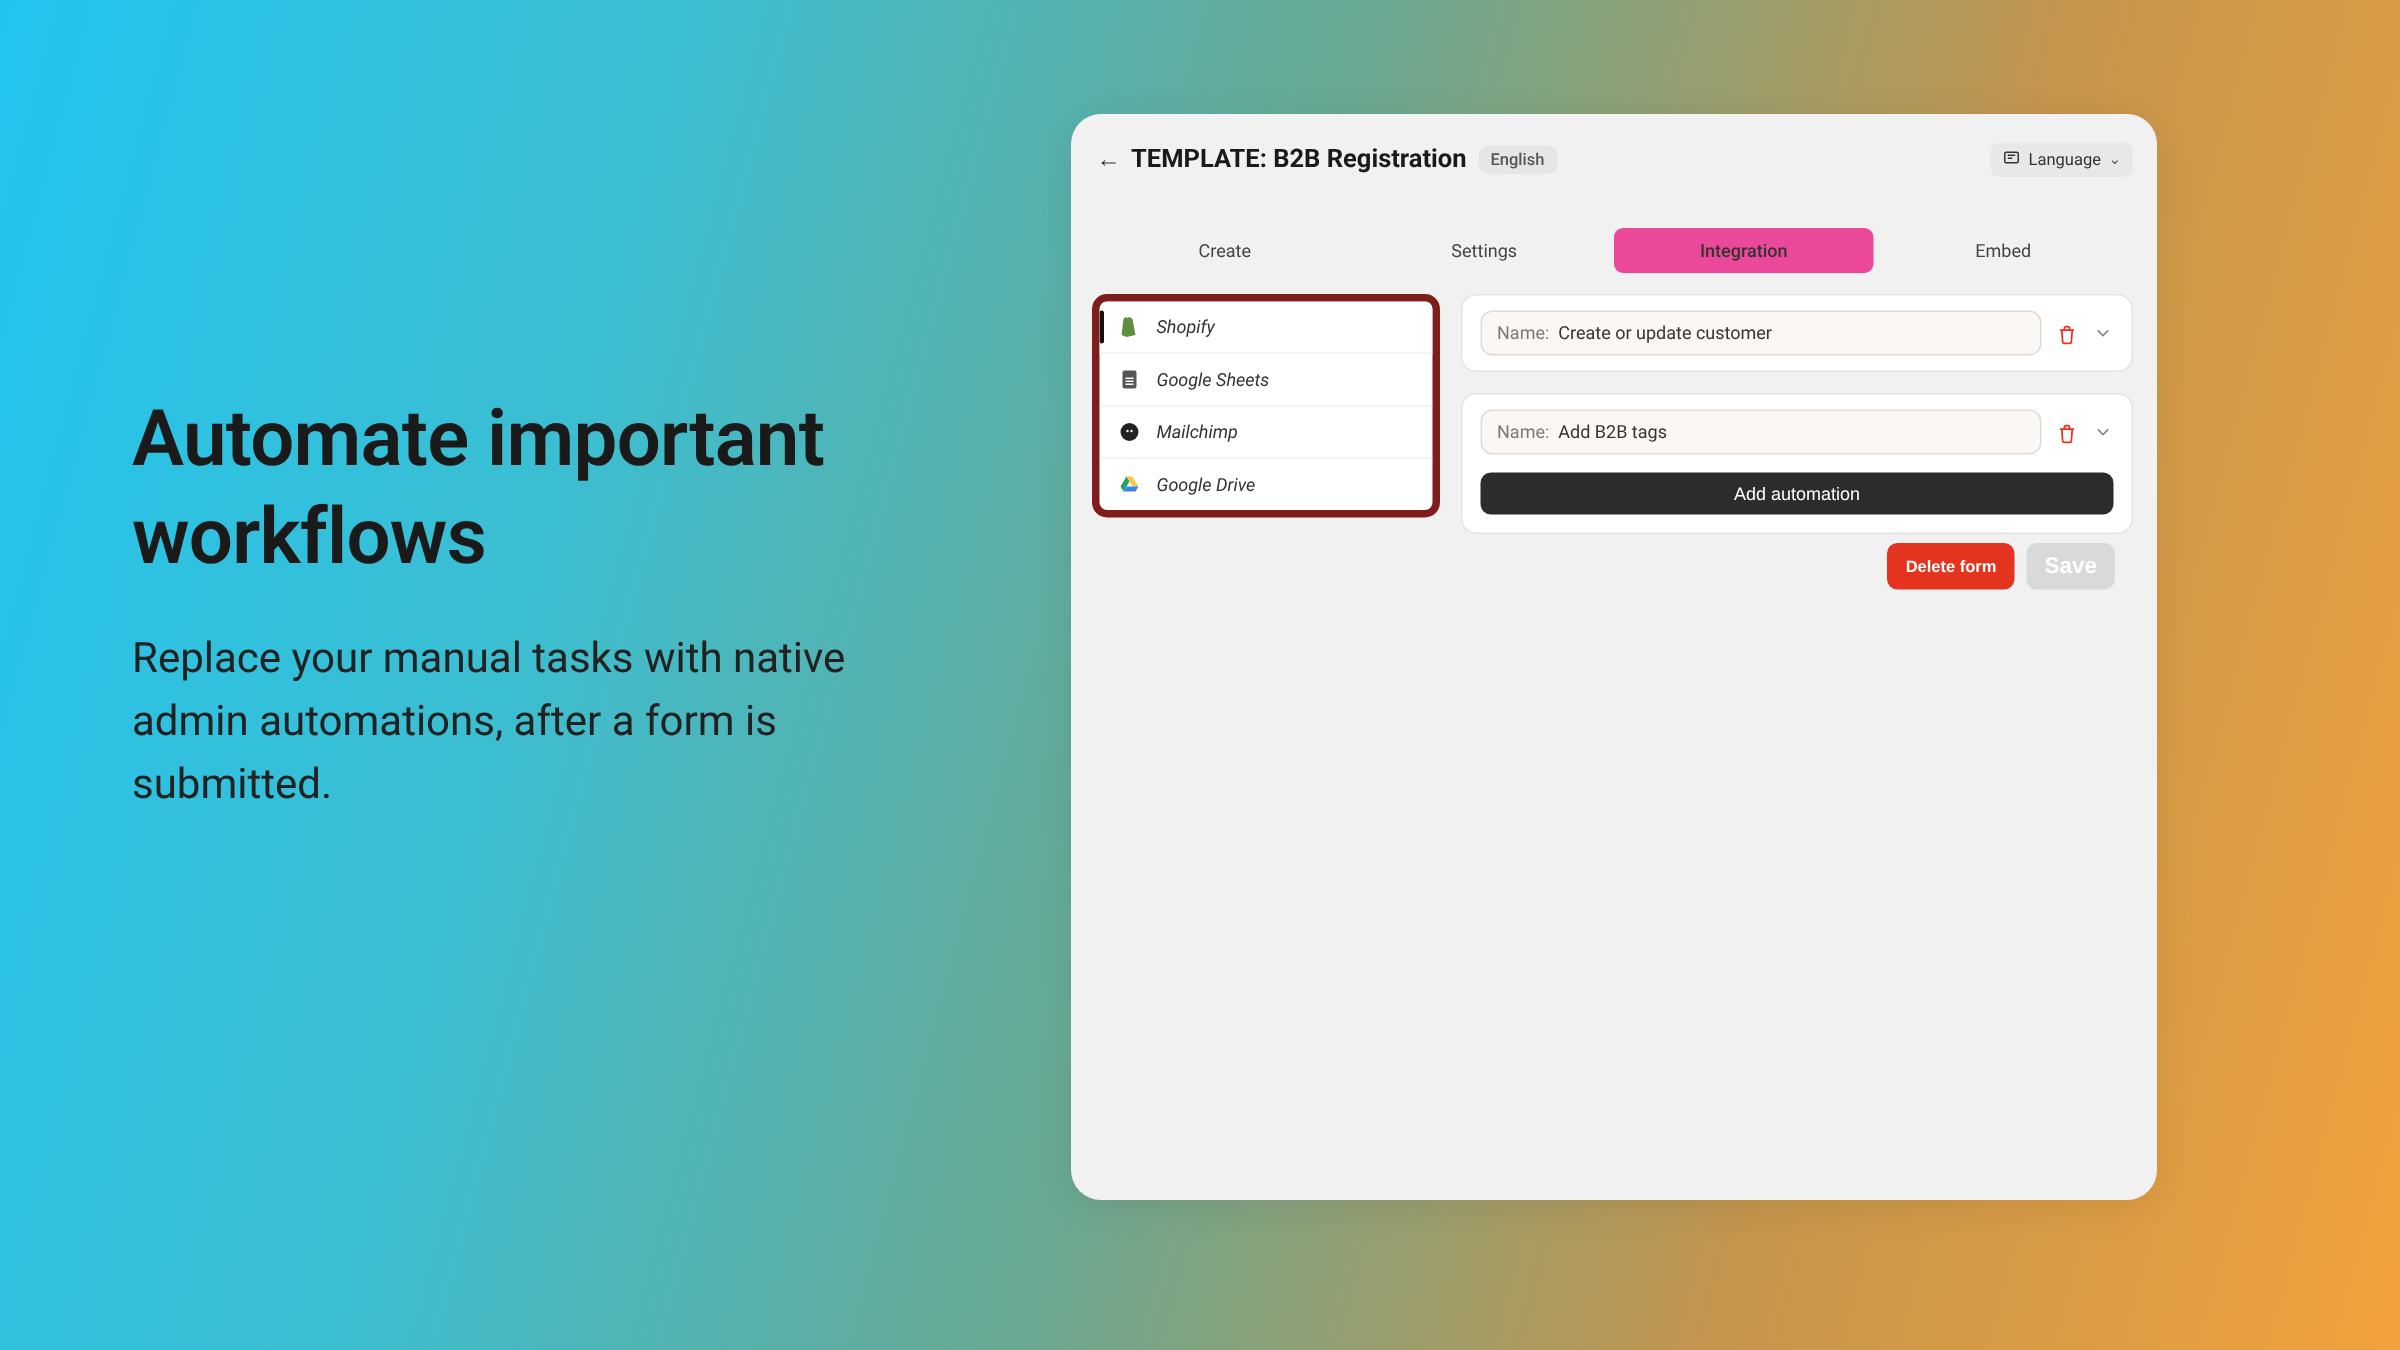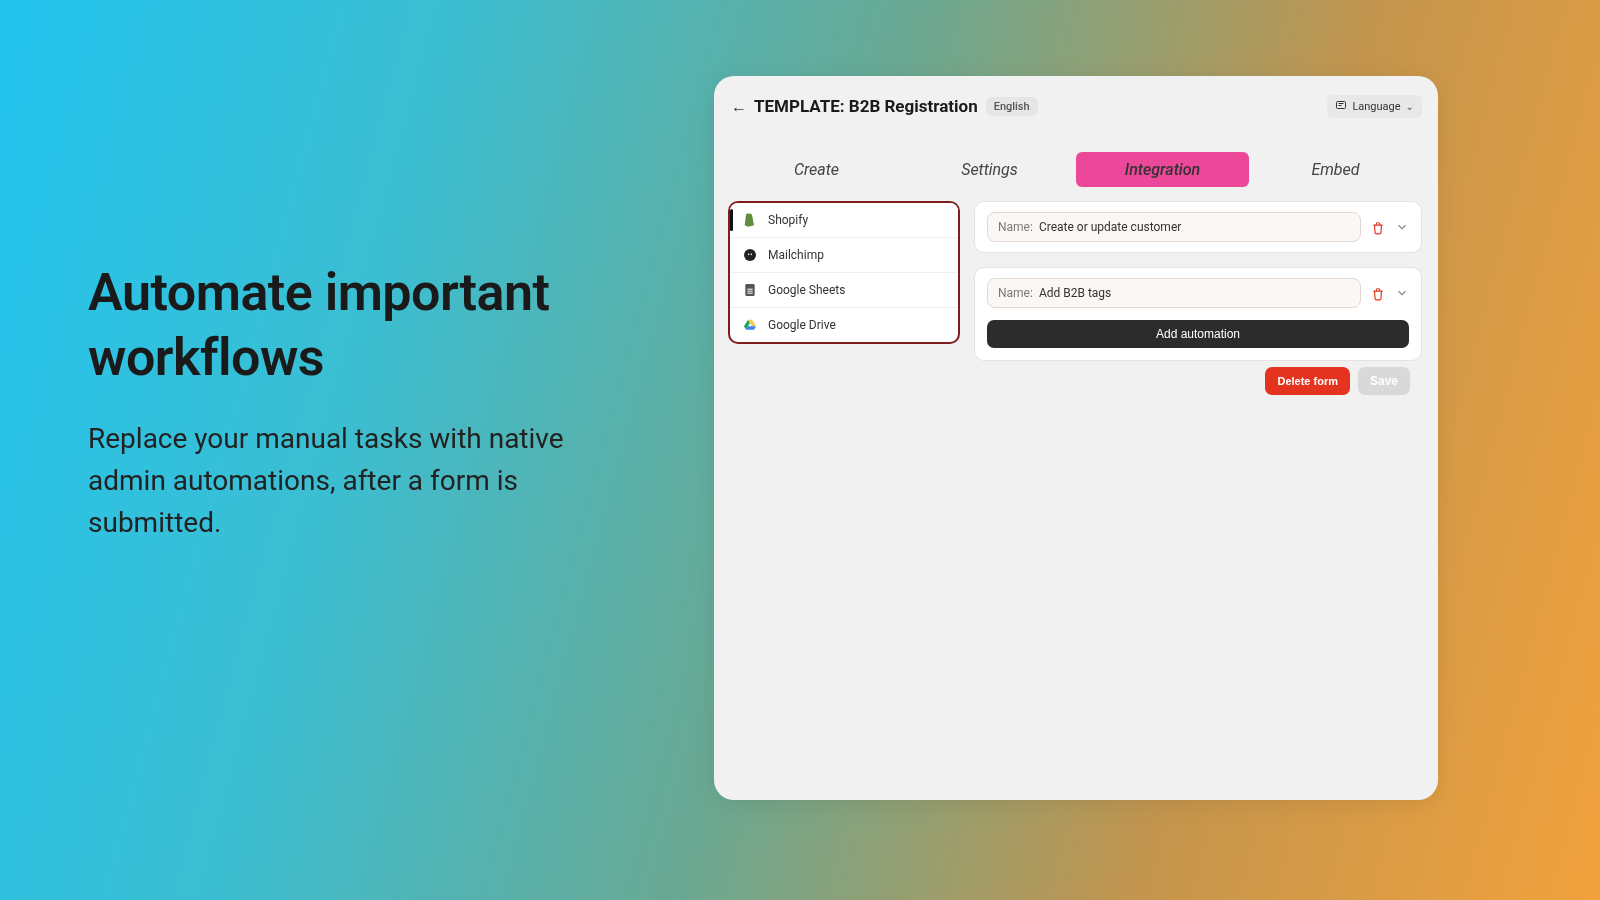--- a/index.html
+++ b/index.html
@@ -54,41 +54,42 @@
     display: flex; align-items: center; gap: 5px;
     background: #e8e8e8; border-radius: 6px;
     padding: 4px 8px; font-size: 11px; color: #333; cursor: pointer;
   }
   .language-select svg { width: 12px; height: 12px; }
   .chev { font-size: 10px; color: #555; }
 
   .tabs {
     display: flex; justify-content: flex-start;
     margin: 30px 16px 0 16px;
-    font-size: 16px; color: #444; font-style: italic;
+    font-size: 12px; color: #444;
   }
   .tab {
     flex: 1; text-align: center; padding: 8px 0; cursor: pointer; border-radius: 6px;
   }
   .tab.active {
     background: #ec4899; font-weight: 500; color: #333;
   }
 
   .content-row {
     display: flex; gap: 14px;
     padding: 14px 16px 0 14px;
   }
 
   .sidebar {
     width: 232px;
     background: #fff;
-    border: 2px solid #7f1d1d;
+    border: 5px solid #7f1d1d;
     border-radius: 10px;
     overflow: hidden;
     align-self: flex-start;
+    font-style: italic;
   }
   .sidebar-item {
     display: flex; align-items: center; gap: 10px;
     padding: 9px 12px;
     font-size: 12px; color: #333;
     cursor: pointer;
     border-bottom: 1px solid #f0f0f0;
   }
   .sidebar-item:last-child { border-bottom: none; }
   .sidebar-item.selected {
@@ -149,21 +150,21 @@
     display: flex; justify-content: flex-end; gap: 8px;
     padding: 6px 28px 0 16px;
   }
   .btn-delete {
     background: #e4331f; color: #fff; border: none;
     font-size: 11px; font-weight: 600;
     padding: 7px 12px; border-radius: 7px; cursor: pointer;
   }
   .btn-save {
     background: #d9d9d9; color: #fff; border: none;
-    font-size: 12px; font-weight: 600;
+    font-size: 15px; font-weight: 600;
     padding: 7px 12px; border-radius: 7px; cursor: default;
   }
 </style>
 </head>
 <body>
 
 <div class="bg">
 
   <div class="left-copy">
     <h1>Automate important workflows</h1>
@@ -203,37 +204,37 @@
           <span class="sb-icon">
             <svg viewBox="0 0 24 24" width="16" height="16">
                 <path fill="#5e8e3e" d="M6 4l2-2 2 1 2-1 3 2 3 16-9 2-5-2z"></path>
               </svg>
           </span>
           <span>Shopify</span>
         </div>
         <div class="sidebar-item">
           <span class="sb-icon">
             <svg viewBox="0 0 24 24" width="16" height="16">
-                <circle cx="12" cy="12" r="9" fill="#222"></circle>
-                <circle cx="10" cy="11" r="1.2" fill="#fff"></circle>
-                <circle cx="14" cy="11" r="1.2" fill="#fff"></circle>
-              </svg>
-          </span>
-          <span>Mailchimp</span>
-        </div>
-        <div class="sidebar-item">
-          <span class="sb-icon">
-            <svg viewBox="0 0 24 24" width="16" height="16">
                 <rect x="5" y="3" width="14" height="18" rx="2" fill="#555"></rect>
                 <rect x="8" y="10" width="8" height="1.5" fill="#fff"></rect>
                 <rect x="8" y="13" width="8" height="1.5" fill="#fff"></rect>
                 <rect x="8" y="16" width="8" height="1.5" fill="#fff"></rect>
               </svg>
           </span>
           <span>Google Sheets</span>
+        </div>
+        <div class="sidebar-item">
+          <span class="sb-icon">
+            <svg viewBox="0 0 24 24" width="16" height="16">
+                <circle cx="12" cy="12" r="9" fill="#222"></circle>
+                <circle cx="10" cy="11" r="1.2" fill="#fff"></circle>
+                <circle cx="14" cy="11" r="1.2" fill="#fff"></circle>
+              </svg>
+          </span>
+          <span>Mailchimp</span>
         </div>
         <div class="sidebar-item">
           <span class="sb-icon">
             <svg viewBox="0 0 24 24" width="16" height="16">
                 <path fill="#1fa463" d="M9 4l-6 10 3 5 6-10z"></path>
                 <path fill="#f7c948" d="M9 4h6l6 10h-6z"></path>
                 <path fill="#3b82f6" d="M6 19h12l3-5H9z"></path>
               </svg>
           </span>
           <span>Google Drive</span>

